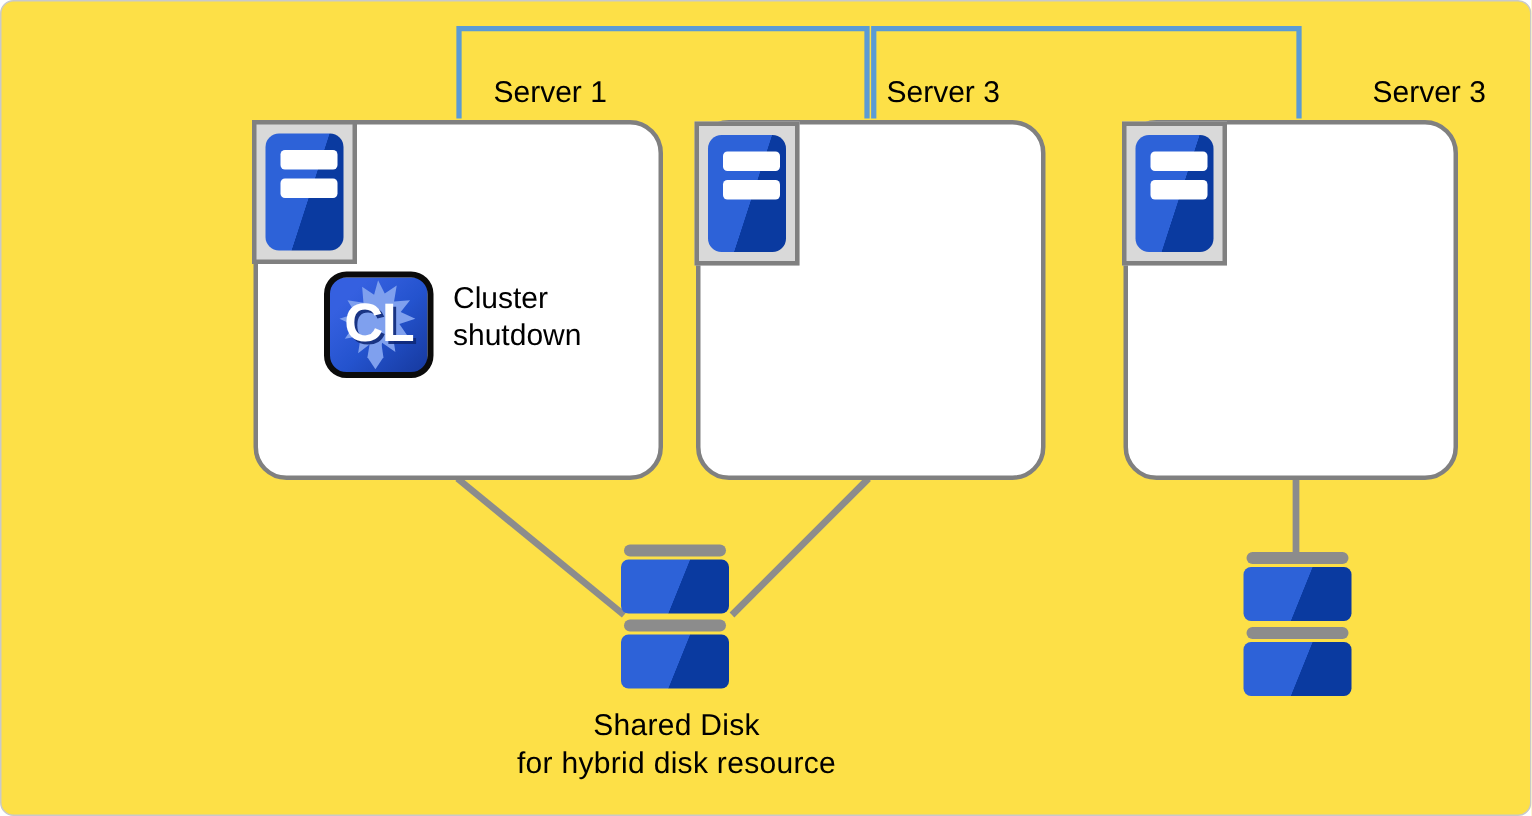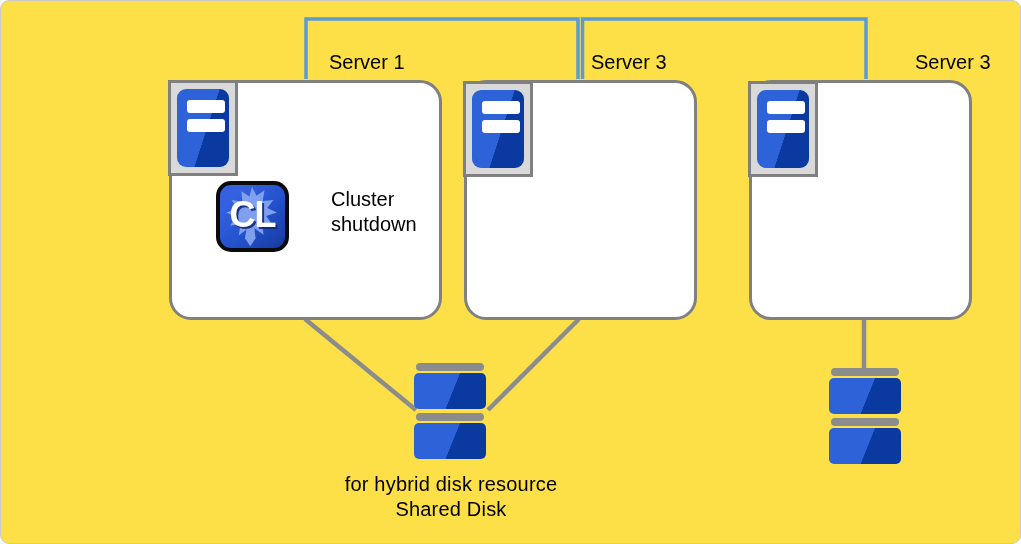--- a/index.html
+++ b/index.html
@@ -75,21 +75,21 @@
   .cl-text{
     position:absolute;left:0;top:50%;width:100%;
     transform:translateY(-54%);
     text-align:center;
     font-size:36px;font-weight:bold;color:#fff;
     text-shadow:2px 2px 0 rgba(14,40,120,.9);
     letter-spacing:-1px;
   }
   .cluster-action-label{
     position:absolute;left:301px;top:186px;
-    width:120px;font-size:20px;line-height:25px;margin-left:29px;
+    width:120px;font-size:20px;line-height:25px;
   }
 
   .disk{position:absolute;width:72px;}
   .disk .cap{width:68px;height:8px;margin:0 auto;background:var(--link-gray);border-radius:4px;}
   .disk .body{
     width:72px;height:36px;margin-top:2px;border-radius:5px;
     background:linear-gradient(112deg, var(--tower-light-blue) 53%, var(--tower-dark-blue) 53.5%);
   }
   .disk .unit2{margin-top:4px;}
 
@@ -167,19 +167,19 @@
       <div class="cap"></div>
       <div class="body"></div>
     </div>
     <div class="unit2">
       <div class="cap"></div>
       <div class="body"></div>
     </div>
   </div>
 
   <div class="disk-label shared-disk-label">
+    <span>Shared Disk</span>
     <span>for hybrid disk resource</span>
-    <span>Shared Disk</span>
   </div>
   <div class="disk-label hybrid-disk-label">
   </div>
 
 </div>
 
 </body></html>

